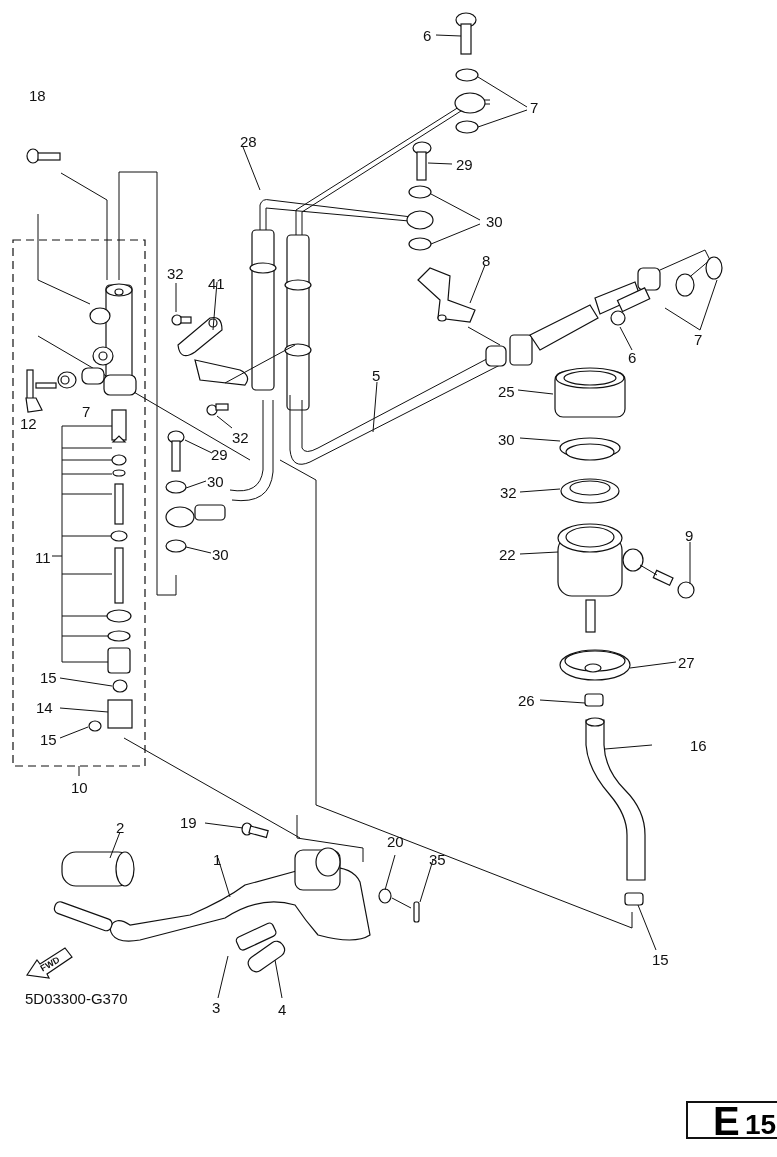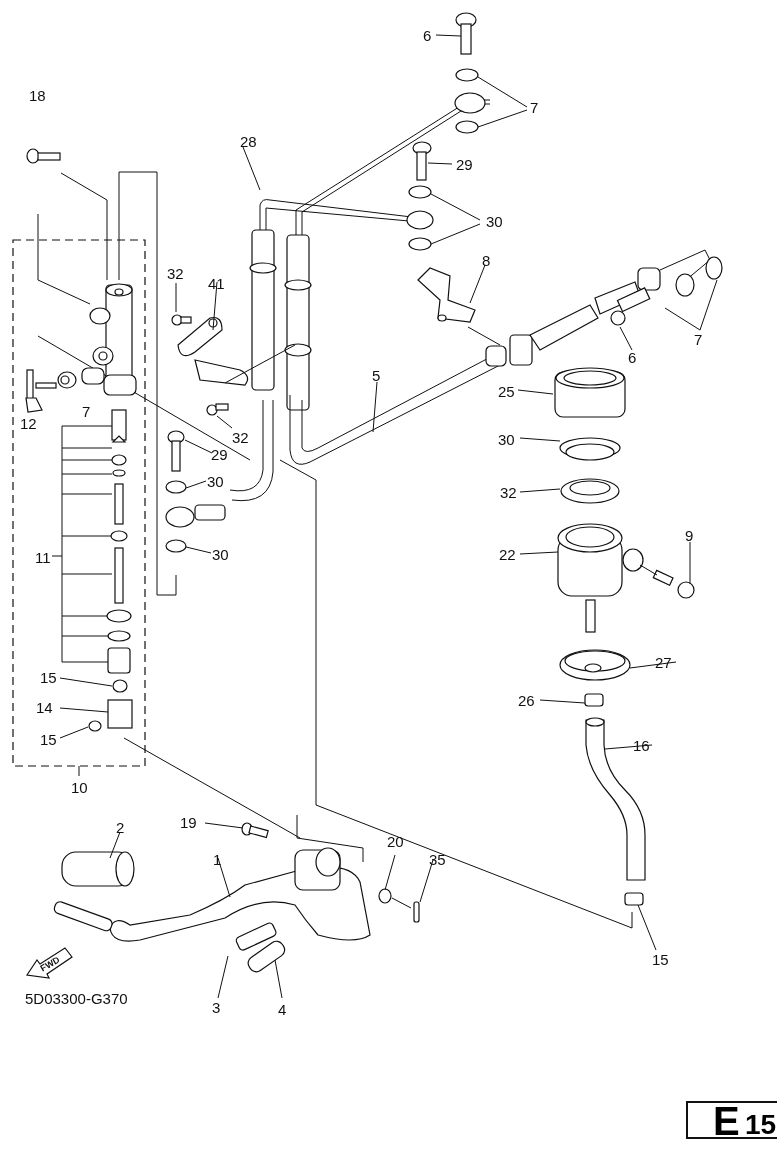--- a/index.html
+++ b/index.html
@@ -289,32 +289,32 @@
 <span class="lbl" style="left:694px;top:332px">7</span>
 <span class="lbl" style="left:482px;top:253px">8</span>
 <span class="lbl" style="left:685px;top:528px">9</span>
 <span class="lbl" style="left:71px;top:780px">10</span>
 <span class="lbl" style="left:35px;top:550px">11</span>
 <span class="lbl" style="left:20px;top:416px">12</span>
 <span class="lbl" style="left:82px;top:404px">7</span>
 <span class="lbl" style="left:36px;top:700px">14</span>
 <span class="lbl" style="left:40px;top:670px">15</span>
 <span class="lbl" style="left:40px;top:732px">15</span>
-<span class="lbl" style="left:633px;top:738px">16</span>
+<span class="lbl" style="left:690px;top:738px">16</span>
 <span class="lbl" style="left:652px;top:952px">15</span>
 <span class="lbl" style="left:29px;top:88px">18</span>
 <span class="lbl" style="left:180px;top:815px">19</span>
 <span class="lbl" style="left:387px;top:834px">20</span>
 <span class="lbl" style="left:429px;top:852px">35</span>
 <span class="lbl" style="left:499px;top:547px">22</span>
 <span class="lbl" style="left:500px;top:485px">32</span>
 <span class="lbl" style="left:498px;top:432px">30</span>
 <span class="lbl" style="left:498px;top:384px">25</span>
 <span class="lbl" style="left:518px;top:693px">26</span>
-<span class="lbl" style="left:655px;top:655px">27</span>
+<span class="lbl" style="left:678px;top:655px">27</span>
 <span class="lbl" style="left:240px;top:134px">28</span>
 <span class="lbl" style="left:456px;top:157px">29</span>
 <span class="lbl" style="left:211px;top:447px">29</span>
 <span class="lbl" style="left:486px;top:214px">30</span>
 <span class="lbl" style="left:207px;top:474px">30</span>
 <span class="lbl" style="left:212px;top:547px">30</span>
 <span class="lbl" style="left:208px;top:276px">41</span>
 <span class="lbl" style="left:167px;top:266px">32</span>
 <span class="lbl" style="left:232px;top:430px">32</span>
 

